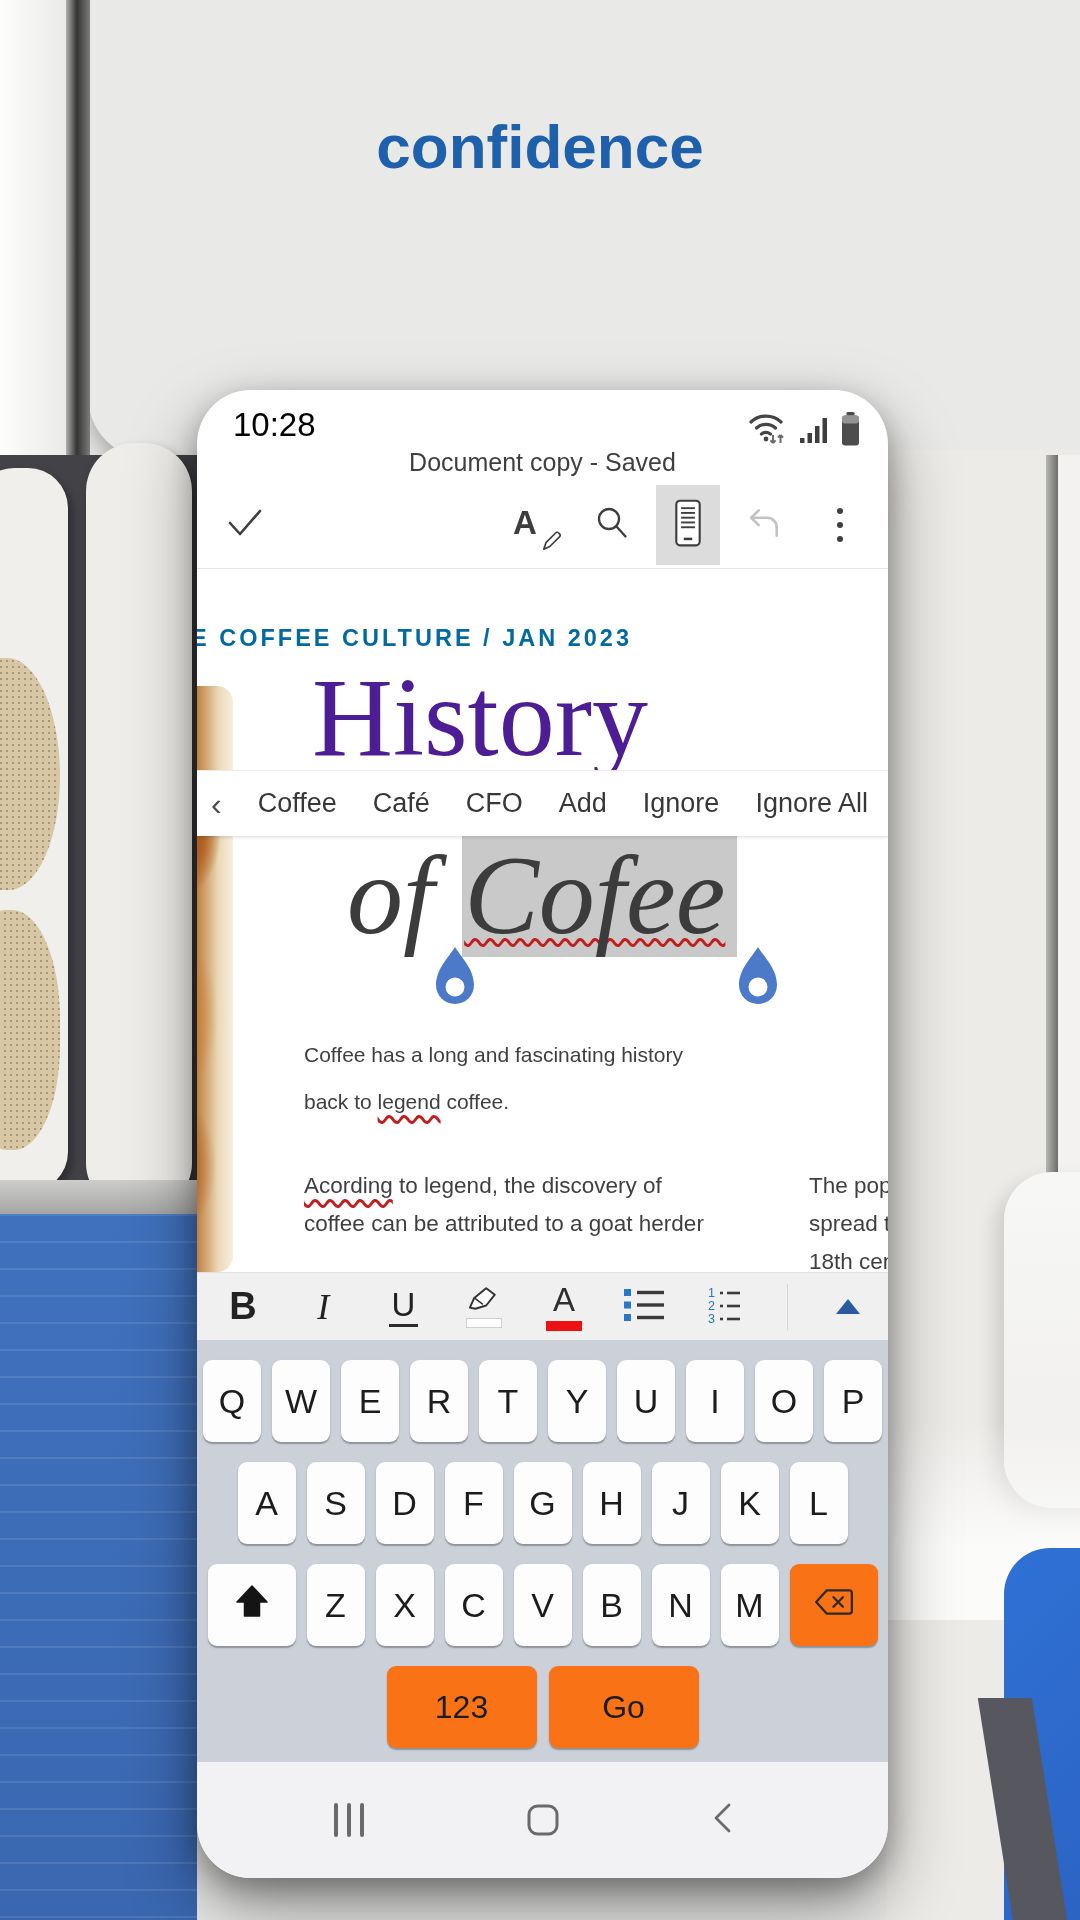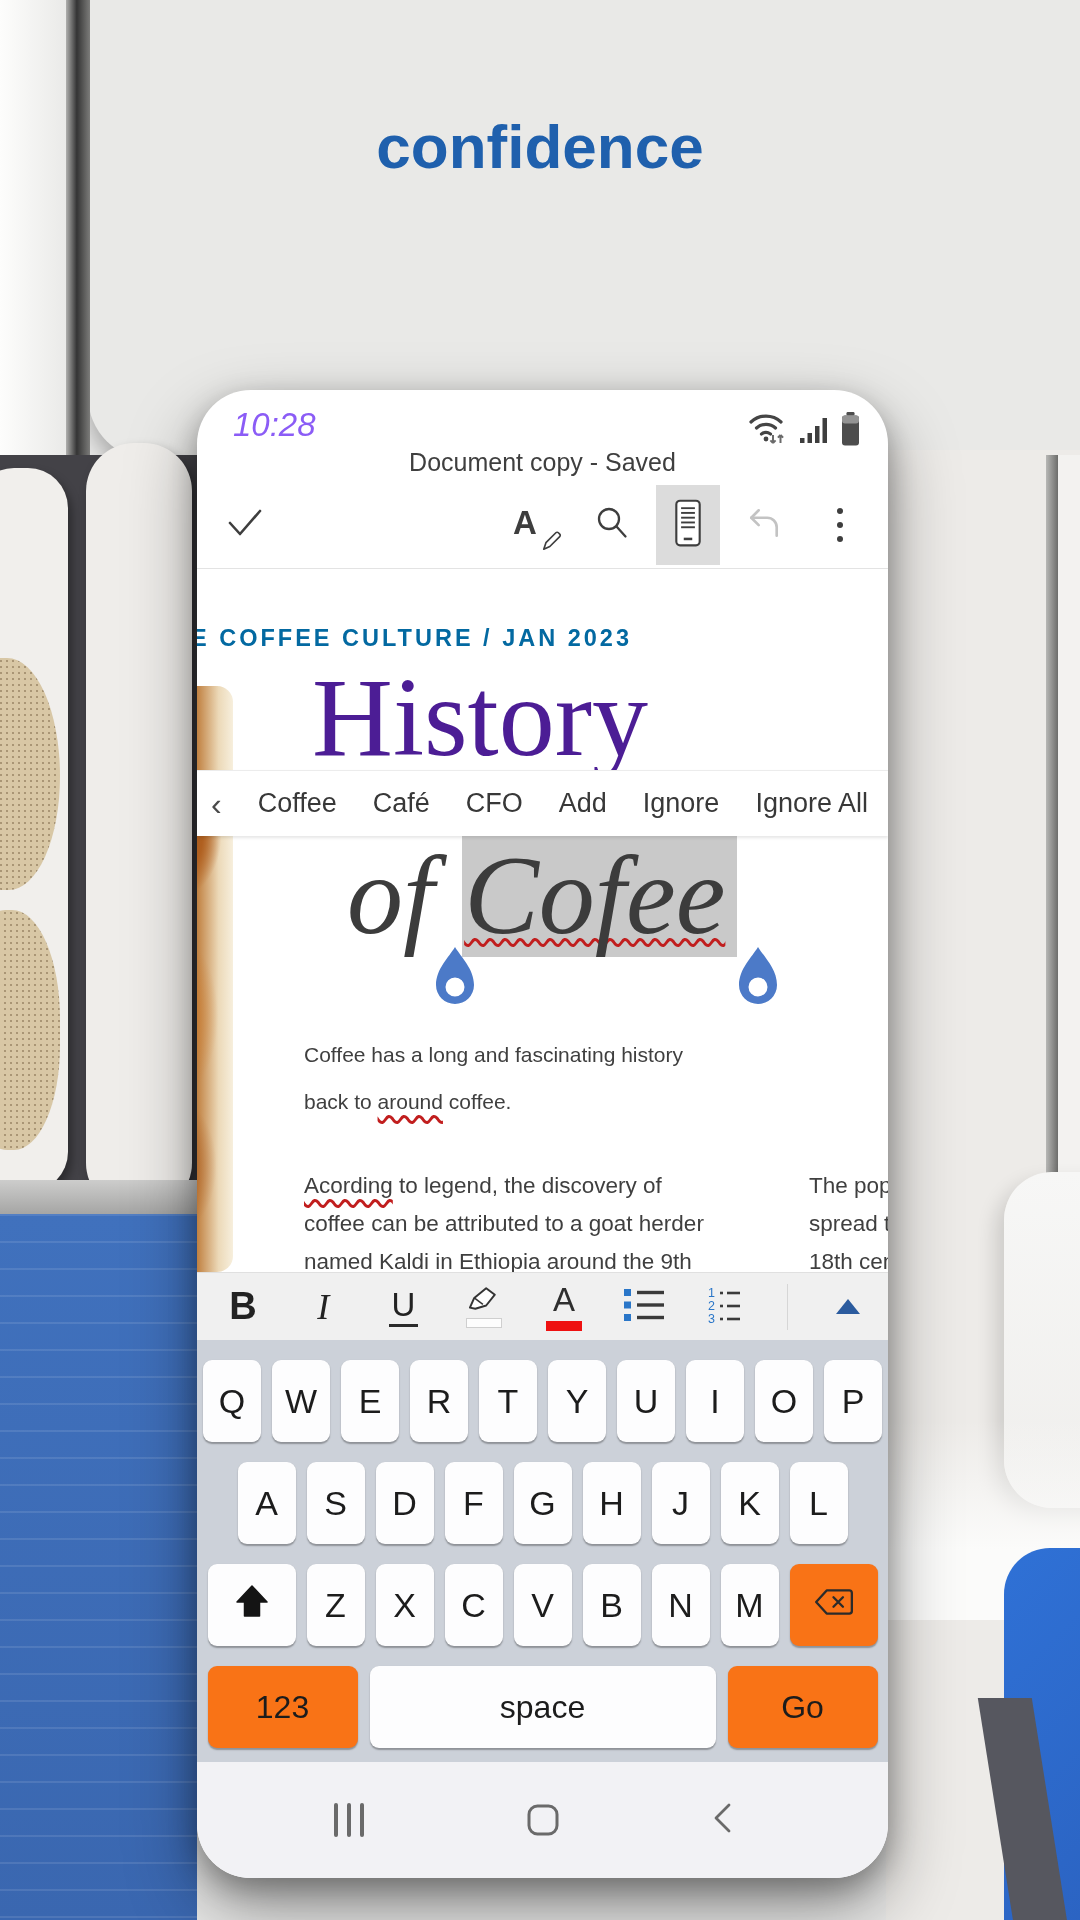--- a/index.html
+++ b/index.html
@@ -26,21 +26,21 @@
   .bg-right-far{left:1058px;top:455px;width:22px;height:728px;background:#f3f2f0;}
   .bg-right-key{left:1004px;top:1172px;width:210px;height:336px;border-radius:48px;background:linear-gradient(180deg,#f7f7f6,#efeeec);box-shadow:-8px 10px 20px rgba(0,0,0,.14);}
   .bg-right-fade{left:886px;top:1420px;width:194px;height:200px;background:linear-gradient(180deg,rgba(251,251,250,0),#fbfbfa 65%);}
   .bg-bluecorner{left:1004px;top:1548px;width:130px;height:380px;border-top-left-radius:46px;background:linear-gradient(135deg,#2f71d6,#2b62c0);}
   .bg-darkwedge{left:996px;top:1698px;width:54px;height:230px;background:#56575f;transform:skewX(9deg);}
   
   .hero{left:0;top:95px;width:1080px;text-align:center;font-size:62px;font-weight:700;line-height:103px;color:#1f60ad;z-index:2;}
   
   .phone{left:197px;top:390px;width:691px;height:1488px;background:#fff;border-radius:54px;overflow:hidden;
          box-shadow:0 30px 70px rgba(0,0,0,.40),0 10px 28px rgba(0,0,0,.28);z-index:5;}
-  .status-time{left:36px;top:16px;font-size:33px;font-weight:500;color:#8b5cf6;font-style:italic;}
+  .status-time{left:36px;top:16px;font-size:33px;font-weight:500;color:#000000;}
   .status-icons{right:28px;top:20px;display:flex;align-items:flex-end;gap:11px;}
   .appbar-title{left:0;top:58px;width:100%;text-align:center;font-size:25px;color:#3f3f3f;}
   .toolbar{left:0;top:92px;width:100%;height:86px;}
   .tb-check{left:20px;top:0;width:56px;height:86px;display:flex;align-items:center;justify-content:center;}
   .tb-right{right:16px;top:0;height:86px;display:flex;align-items:center;gap:12px;}
   .tb-btn{width:64px;height:80px;display:flex;align-items:center;justify-content:center;position:relative;}
   .tb-btn.selected{background:#dcdcdc;}
   .a-pencil{position:relative;width:46px;height:50px;}
   .a-pencil .a{font-size:33px;font-weight:600;color:#3e3e3e;position:absolute;left:0;top:4px;}
   .a-pencil svg{position:absolute;right:-4px;bottom:-2px;}
@@ -246,27 +246,26 @@
       <span class="s-item">Coffee</span>
       <span class="s-item">Café</span>
       <span class="s-item">CFO</span>
       <span class="s-item">Add</span>
       <span class="s-item">Ignore</span>
       <span class="s-item">Ignore All</span>
     </div>
 
     <div class="abs body-text">
       <div>Coffee has a long and fascinating history</div>
-      <div><span>back to </span><span class="err">around</span><span> coffee.</span></div>
+      <div><span>back to </span><span class="err">legend</span><span> coffee.</span></div>
     </div>
 
     <div class="abs colL">
       <div><span class="err">Acording</span><span> to legend, the discovery of</span></div>
       <div>coffee can be attributed to a goat herder</div>
-      <div>named Kaldi in Ethiopia around the 9th</div>
     </div>
     <div class="abs colR">
       <div>The popularity</div>
       <div>spread through</div>
       <div>18th centuries</div>
     </div>
   </div>
 
   <div class="abs fmt">
     <div class="fmt-btn">
@@ -375,21 +374,20 @@
         <span>
           <svg width="42" height="30" viewBox="0 0 40 28">
             <path d="M13 3 H34.5 a2.5 2.5 0 0 1 2.5 2.5 V22.5 a2.5 2.5 0 0 1 -2.5 2.5 H13 L3 14 Z" fill="none" stroke="#2b2b2b" stroke-width="2.2" stroke-linejoin="round"></path>
             <path d="M19.5 9.5 L28.5 18.5 M28.5 9.5 L19.5 18.5" stroke="#2b2b2b" stroke-width="2.2" stroke-linecap="round"></path>
           </svg>
         </span>
       </div>
     </div>
     <div class="kb-row r4">
       <div class="key func k123">123</div>
-      <div class="key kspace">space</div>
       <div class="key func kgo">Go</div>
     </div>
   </div>
 
   <div class="abs nav">
     <span class="abs nav-ic recents" style="left:22%;">
       <i></i>
         <i></i>
         <i></i>
     </span>

